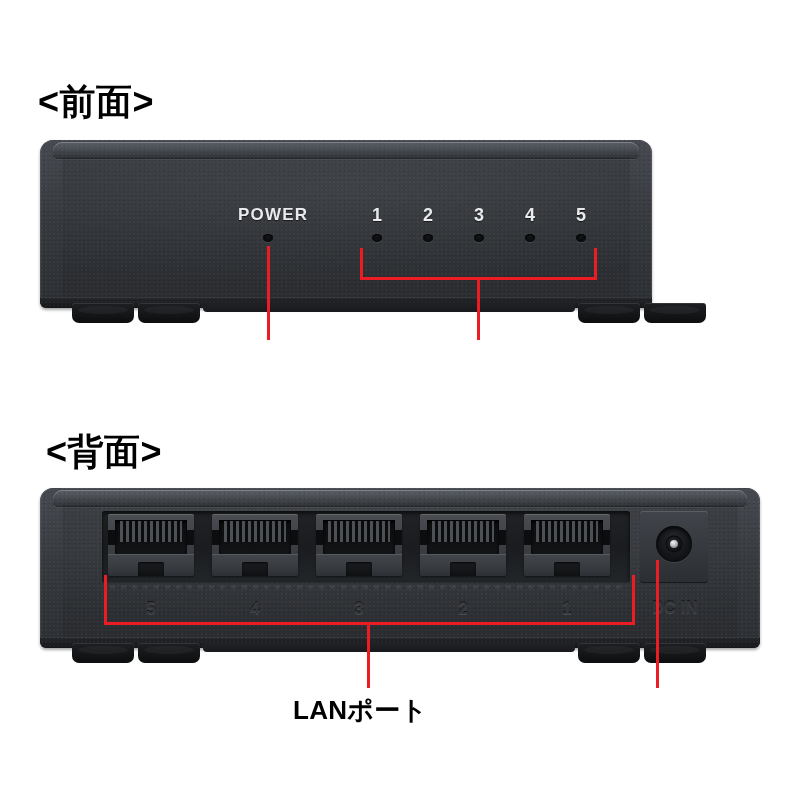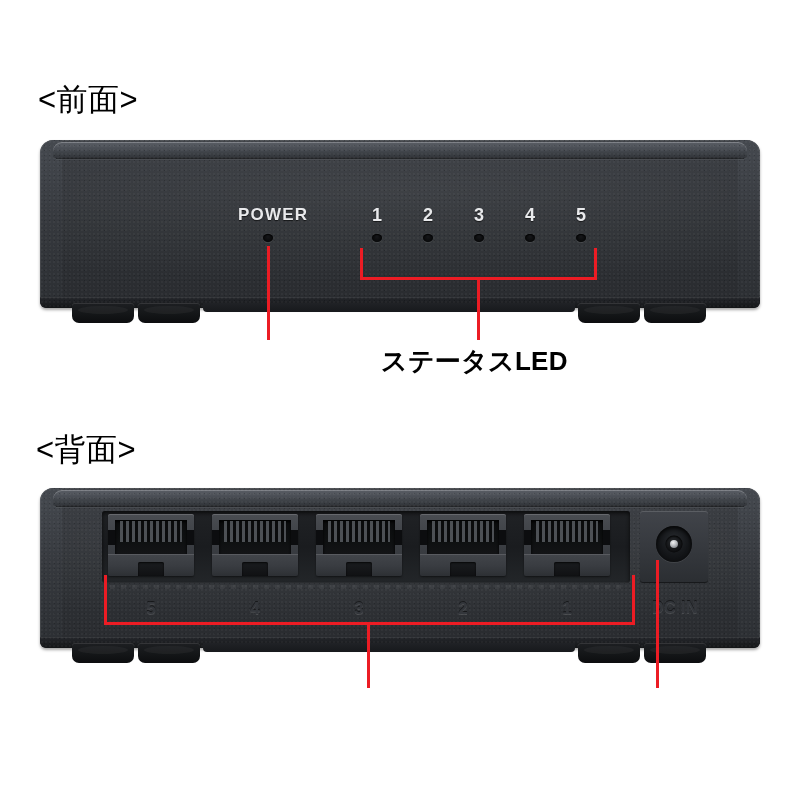--- a/index.html
+++ b/index.html
@@ -18,29 +18,29 @@
 
   .stage {
     position: absolute;
     left: 0; top: 0;
     width: 800px; height: 800px;
   }
 
   
   .view-label {
     position: absolute;
-    font-size: 31px;
-    font-weight: 400;
+    font-size: 36px;
+    font-weight: 700;
     letter-spacing: 0.5px;
     color: #000;
     white-space: nowrap;
     line-height: 1;
   }
   #label-front { left: 38px; top: 84px; }
-  #label-rear  { left: 36px; top: 434px; }
+  #label-rear  { left: 46px; top: 434px; }
 
   
   .device {
     position: absolute;
     box-sizing: border-box;
   }
 
   
   .body-shell {
     position: absolute;
@@ -317,21 +317,21 @@
     letter-spacing: 0.3px;
   }
 </style>
 </head>
 <body>
 
 <div class="stage">
 
   <div class="view-label" id="label-front">&lt;前面&gt;</div>
 
-  <div class="device" id="front-device" style="left:40px; top:140px; width:720px; height:168px;">
+  <div class="device" id="front-device" style="left:40px; top:140px; width:612px; height:168px;">
 
     <div class="body-shell">
       <div class="cap left"></div>
       <div class="cap right"></div>
       <div class="top-bevel"></div>
       <div class="bevel-seam"></div>
       <div class="base-lip"></div>
     </div>
 
     <div class="silk" style="left:198px; top:66px;">POWER</div>
@@ -358,21 +358,20 @@
   <div class="foot-strip" style="left:203px; top:303px; width:372px;"></div>
   <div class="foot" style="left:578px; top:303px; width:62px;"></div>
   <div class="foot" style="left:644px; top:303px; width:62px;"></div>
 
   <div class="cl cl-v" style="left:267px; top:246px; height:94px;"></div>
 
   <div class="cl cl-v" style="left:360px; top:248px; height:32px;"></div>
   <div class="cl cl-v" style="left:594px; top:248px; height:32px;"></div>
   <div class="cl cl-h" style="left:360px; top:277px; width:237px;"></div>
   <div class="cl cl-v" style="left:477px; top:277px; height:63px;"></div>
-  <div class="callout-text" style="left:381px; top:348px;">ステータスLED</div>
 
   <div class="view-label" id="label-rear">&lt;背面&gt;</div>
 
   <div class="device" id="rear-device" style="left:40px; top:488px; width:720px; height:160px;">
 
     <div class="body-shell">
       <div class="cap left"></div>
       <div class="cap right"></div>
       <div class="top-bevel"></div>
       <div class="bevel-seam"></div>
@@ -445,16 +444,17 @@
   <div class="foot" style="left:72px; top:643px; width:62px;"></div>
   <div class="foot" style="left:138px; top:643px; width:62px;"></div>
   <div class="foot-strip" style="left:203px; top:643px; width:372px;"></div>
   <div class="foot" style="left:578px; top:643px; width:62px;"></div>
   <div class="foot" style="left:644px; top:643px; width:62px;"></div>
 
   <div class="cl cl-v" style="left:104px; top:575px; height:50px;"></div>
   <div class="cl cl-v" style="left:632px; top:575px; height:50px;"></div>
   <div class="cl cl-h" style="left:104px; top:622px; width:531px;"></div>
   <div class="cl cl-v" style="left:367px; top:622px; height:66px;"></div>
+  <div class="callout-text" style="left:293px; top:697px;">LANポート</div>
 
   <div class="cl cl-v" style="left:656px; top:560px; height:128px;"></div>
 
 </div>
 
 </body></html>

